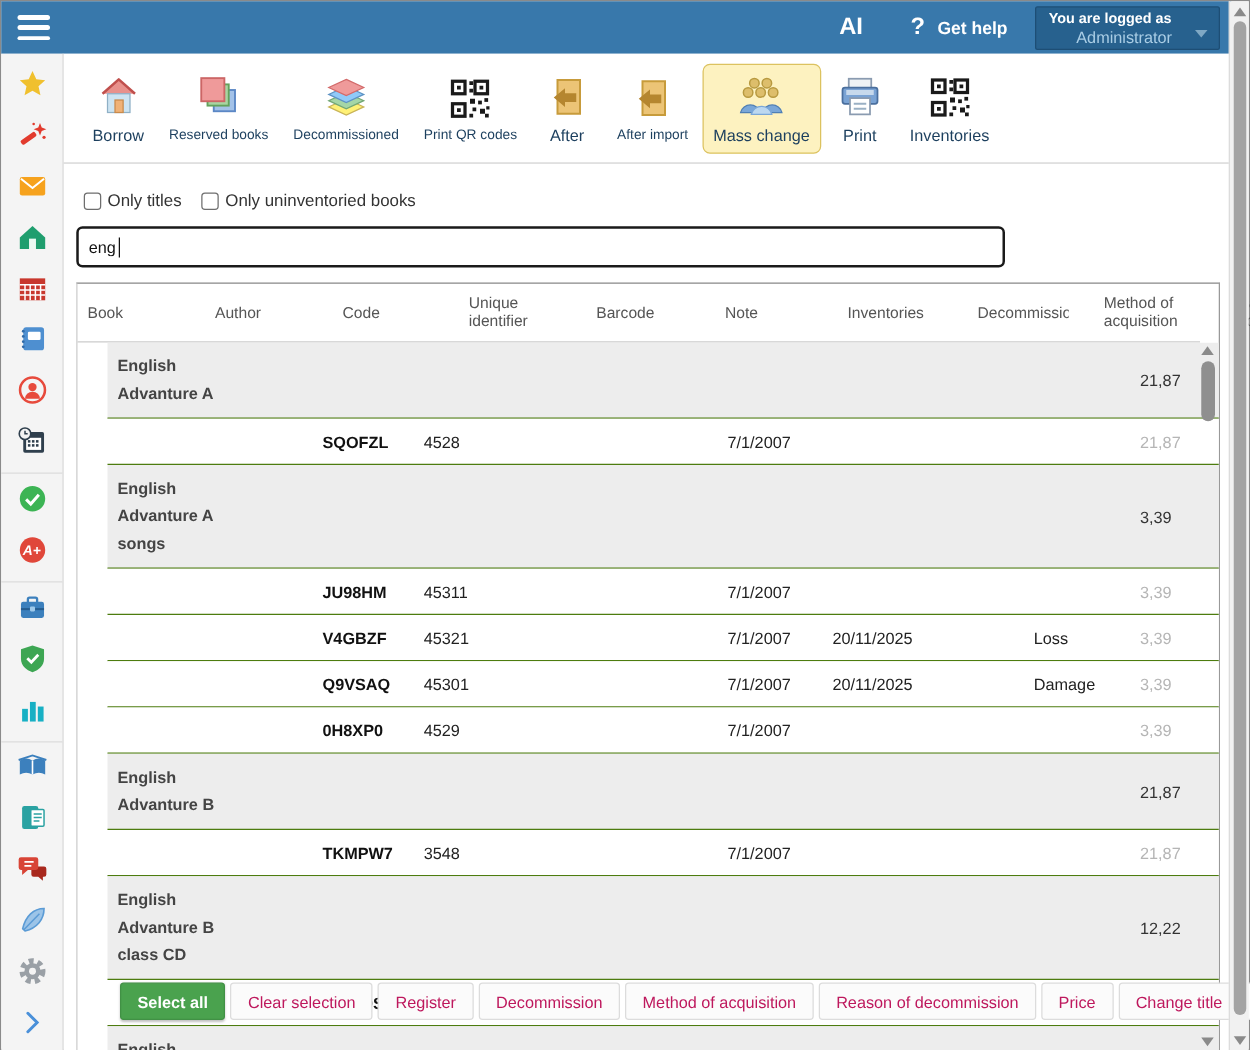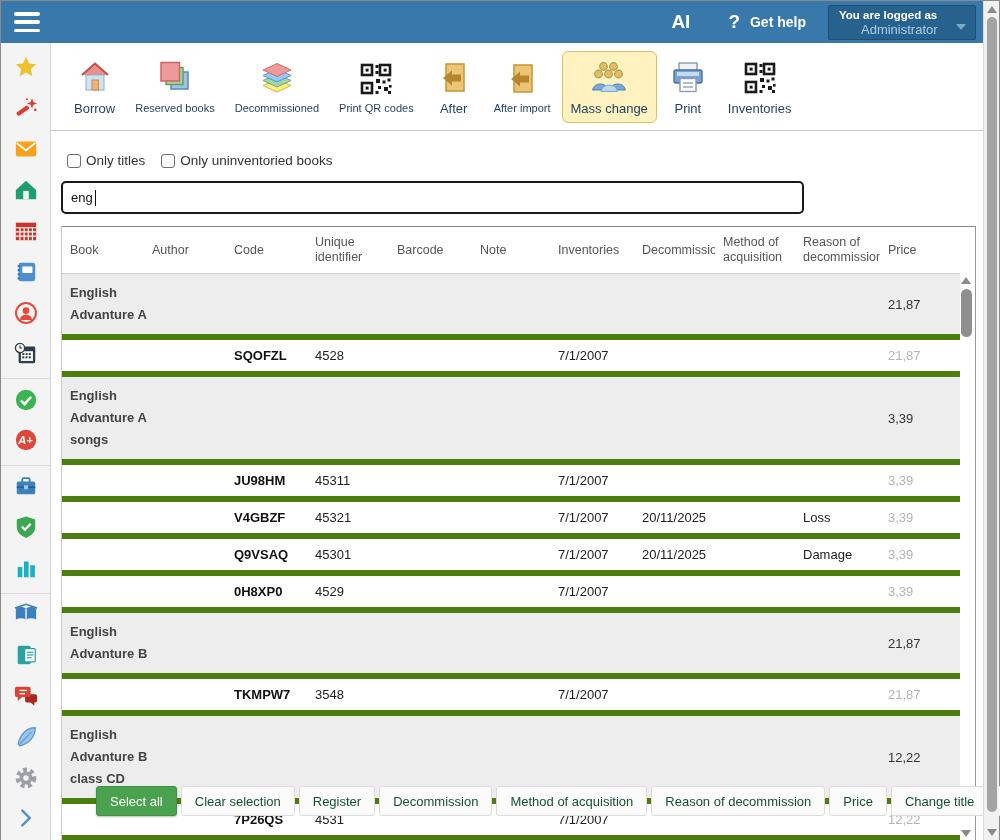--- a/index.html
+++ b/index.html
@@ -41,43 +41,43 @@
   .filters { position:absolute; left:16px; top:22px; display:flex; align-items:flex-end; font-size:13.5px; color:#333; }
   .cb { width:14px; height:14px; border:1.5px solid #6e6e6e; border-radius:3px; background:#fff; display:inline-block; margin-right:5px; cursor:pointer; flex:none; }
   .cb-group { display:flex; align-items:center; margin-right:16px; }
   .bigsearch-wrap { position:absolute; left:10px; top:50px; width:743px; }
   .bigsearch { width:100%; height:33px; border:2px solid #1a1a1a; border-radius:5px; font-size:13px; font-family:"Liberation Sans",sans-serif; padding:0 8px; outline:none; color:#111; }
   .caret-bar { position:absolute; left:34px; top:9px; width:1px; height:16px; background:#111; }
 
   
   .tablewrap { position:absolute; left:10px; top:95px; width:915px; height:615px; border-top:1px solid #888; border-left:1px solid #ccc; border-right:1px solid #999; }
   .thead, .trow { display:grid; grid-template-columns:82px 82px 81px 82px 83px 78px 84px 81px 80px 85px 1fr; width:898px; }
-  .thead { height:47px; border-bottom:1px solid #ccc; align-items:center; }
+  .thead { height:47px; border-bottom:1px solid #ccc; align-items:center;gap:20px; }
   .hcell { font-size:12.5px; color:#555; padding-left:8px; line-height:15px; max-height:45px; overflow:hidden; }
   .tbody { height:567px; overflow:hidden; }
-  .trow { border-bottom:6px solid #4d7c0f; }
+  .trow { border-bottom:1px solid #4d7c0f;margin-left:24px; }
   .trow.copy { height:37px; align-items:center; background:#fff; }
   .trow.title { background:#ededed; padding:8px 0; align-items:center; }
   .cell { padding-left:8px; font-size:13px; color:#222; overflow:hidden; white-space:nowrap; }
   .cell.book { grid-column:1 / 11; font-weight:bold; color:#444; line-height:22px; }
   .cell.code { font-weight:bold; color:#111; }
   .cell.price.dark { color:#333; }
   .cell.price.gray { color:#b5b5b5; }
 
   
   .tscroll { position:absolute; right:3px; top:50px; width:12px; bottom:4px; }
   .tri-up { width:0; height:0; border-left:5px solid transparent; border-right:5px solid transparent; border-bottom:7px solid #8a8a8a; margin:0 auto; }
   .tri-down { width:0; height:0; border-left:5px solid transparent; border-right:5px solid transparent; border-top:7px solid #8a8a8a; margin:0 auto; position:absolute; bottom:0; left:1px; }
   .tthumb { width:11px; height:48px; background:#8f8f8f; border-radius:6px; margin:5px auto 0; }
 
   
   .actionbar { position:absolute; left:45px; top:655px; display:flex; gap:4px; }
   .abtn { height:30px; padding:0 13px; font-size:13px; font-family:"Liberation Sans",sans-serif; border-radius:3px; white-space:nowrap; cursor:pointer; }
-  .abtn.primary { background:#4aa24e; border:1px solid #419145; color:#fff; font-weight:normal; box-shadow:0 1px 2px rgba(0,0,0,.25); }
-  .abtn.disabled { background:#fbfbfb; border:1px solid #dcdcdc; color:#14532d; }
+  .abtn.primary { background:#4aa24e; border:1px solid #419145; color:#fff; font-weight:bold; box-shadow:0 1px 2px rgba(0,0,0,.25); }
+  .abtn.disabled { background:#fbfbfb; border:1px solid #dcdcdc; color:#be185d; }
 
   
   .pscroll { position:absolute; right:0; top:0; width:16px; height:840px; background:#f1f1f1; border-left:1px solid #dcdcdc; }
   .pscroll .tri-up { margin-top:5px; }
   .pthumb { width:10px; background:#a3a3a3; border-radius:5px; margin:4px auto 0; height:795px; }
   .pscroll .tri-down { left:3px; bottom:5px; }
 </style>
 </head>
 <body>
 

